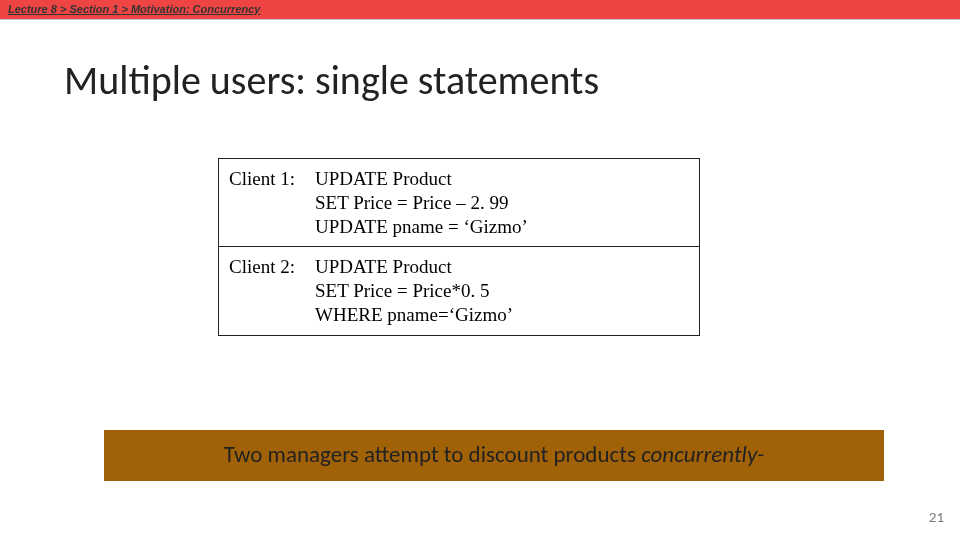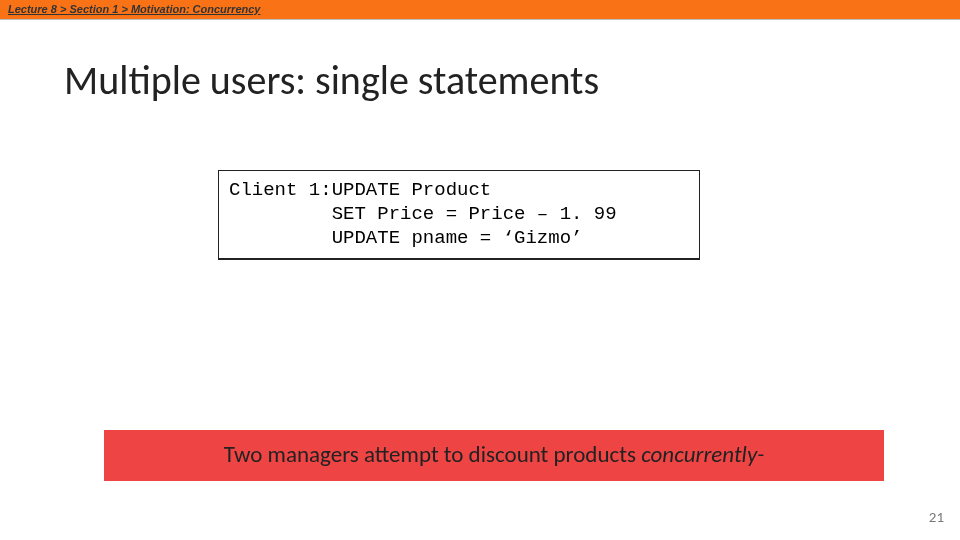--- a/index.html
+++ b/index.html
@@ -6,21 +6,21 @@
     margin: 0;
     padding: 0;
     width: 960px;
     height: 540px;
     background: #ffffff;
     font-family: "Calibri", "Segoe UI", Arial, sans-serif;
     overflow: hidden;
     position: relative;
   }
   .breadcrumb-bar {
-    background: #f97316;
+    background: #ef4444;
     border-bottom: 1px solid #bfbfbf;
     padding: 3px 8px 4px 8px;
     font-family: Verdana, Geneva, sans-serif;
     font-style: italic;
     font-weight: bold;
     font-size: 11px;
     color: #333;
   }
   .breadcrumb-underline {
     text-decoration: underline;
@@ -30,25 +30,25 @@
     left: 64px;
     top: 56px;
     font-size: 40px;
     font-weight: 400;
     color: #222;
     font-family: "Calibri Light", "Calibri", "Segoe UI Light", Arial, sans-serif;
   }
   .code-box {
     position: absolute;
     left: 218px;
-    top: 170px;
+    top: 158px;
     width: 480px;
     border: 1px solid #222;
     background: #fff;
-    font-family: Liberation Mono, monospace;
+    font-family: Liberation Serif, serif;
     font-size: 19px;
     line-height: 1.25;
     color: #000;
   }
   .client-block {
     padding: 8px 10px;
     display: flex;
     align-items: flex-start;
   }
   .client-block.c1 {
@@ -59,21 +59,21 @@
     min-width: 86px;
   }
   .client-code {
     white-space: pre;
   }
   .caption-box {
     position: absolute;
     left: 104px;
     top: 430px;
     width: 752px;
-    background: #ef4444;
+    background: #a16207;
     text-align: center;
     padding: 10px 14px 12px 14px;
     font-size: 23px;
     color: #222;
     font-family: "Calibri", "Segoe UI", Arial, sans-serif;
     line-height: 1.25;
   }
   .caption-box .em {
     font-style: italic;
   }
@@ -93,22 +93,28 @@
 <div class="breadcrumb-bar">
   <span class="breadcrumb-underline">Lecture 8  &gt;  Section 1  &gt;  Motivation: Concurrency</span>
 </div>
 
 <div class="slide-title">Multiple users: single statements</div>
 
 <div class="code-box">
   <div class="client-block c1">
     <span class="client-label">Client 1: </span>
     <span class="client-code"><span>UPDATE Product</span>
-<span>SET Price = Price – 1. 99</span>
+<span>SET Price = Price – 2. 99</span>
 <span>UPDATE pname = ‘Gizmo’</span></span>
+  </div>
+  <div class="client-block">
+    <span class="client-label">Client 2: </span>
+    <span class="client-code"><span>UPDATE Product</span>
+<span>SET Price = Price*0. 5</span>
+<span>WHERE pname=‘Gizmo’</span></span>
   </div>
 </div>
 
 <div class="caption-box">
   <span>Two managers attempt to discount products </span><span class="em">concurrently-</span><br>
 </div>
 
 <div class="page-number">21</div>
 
 </body></html>

